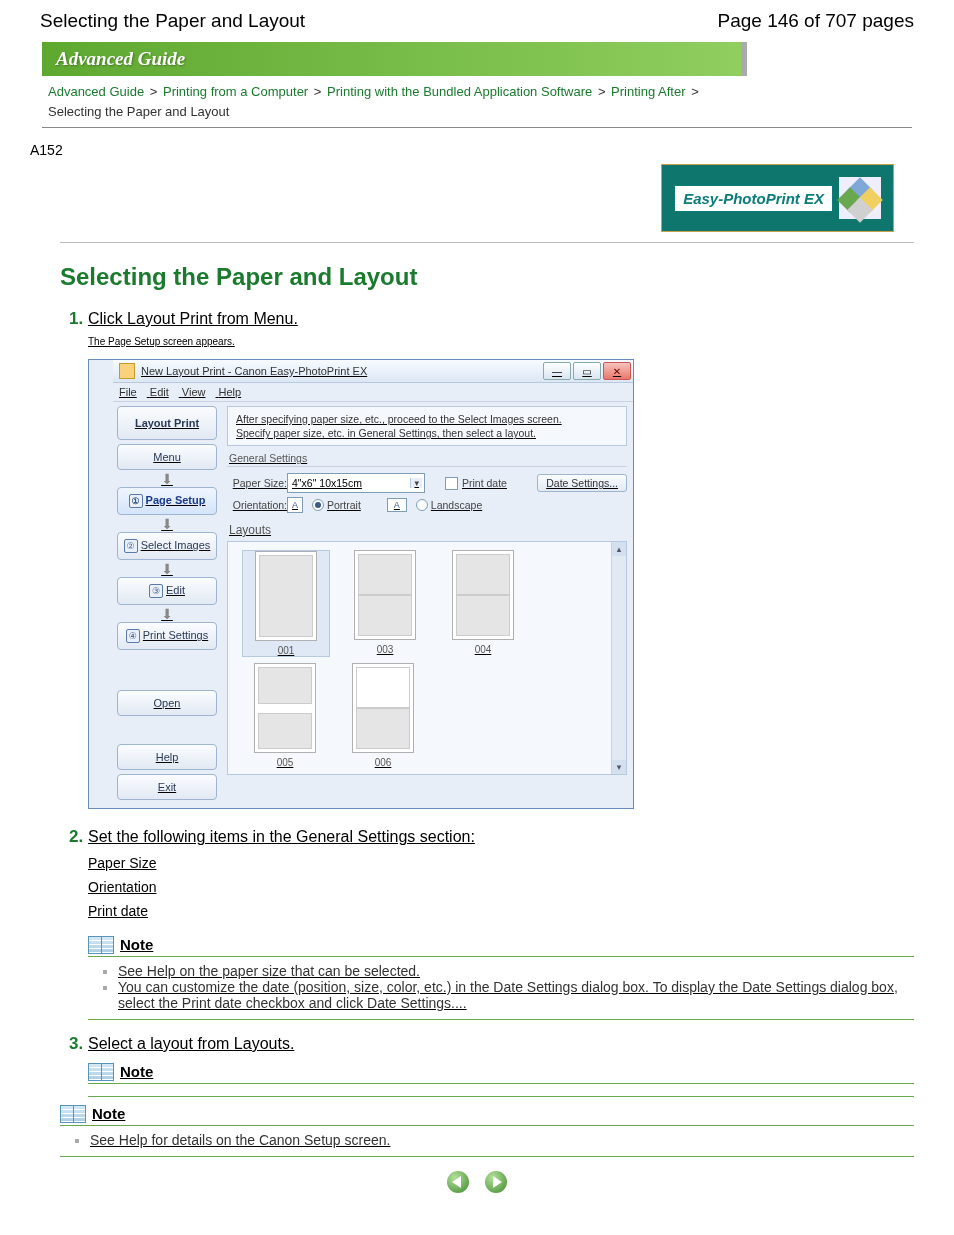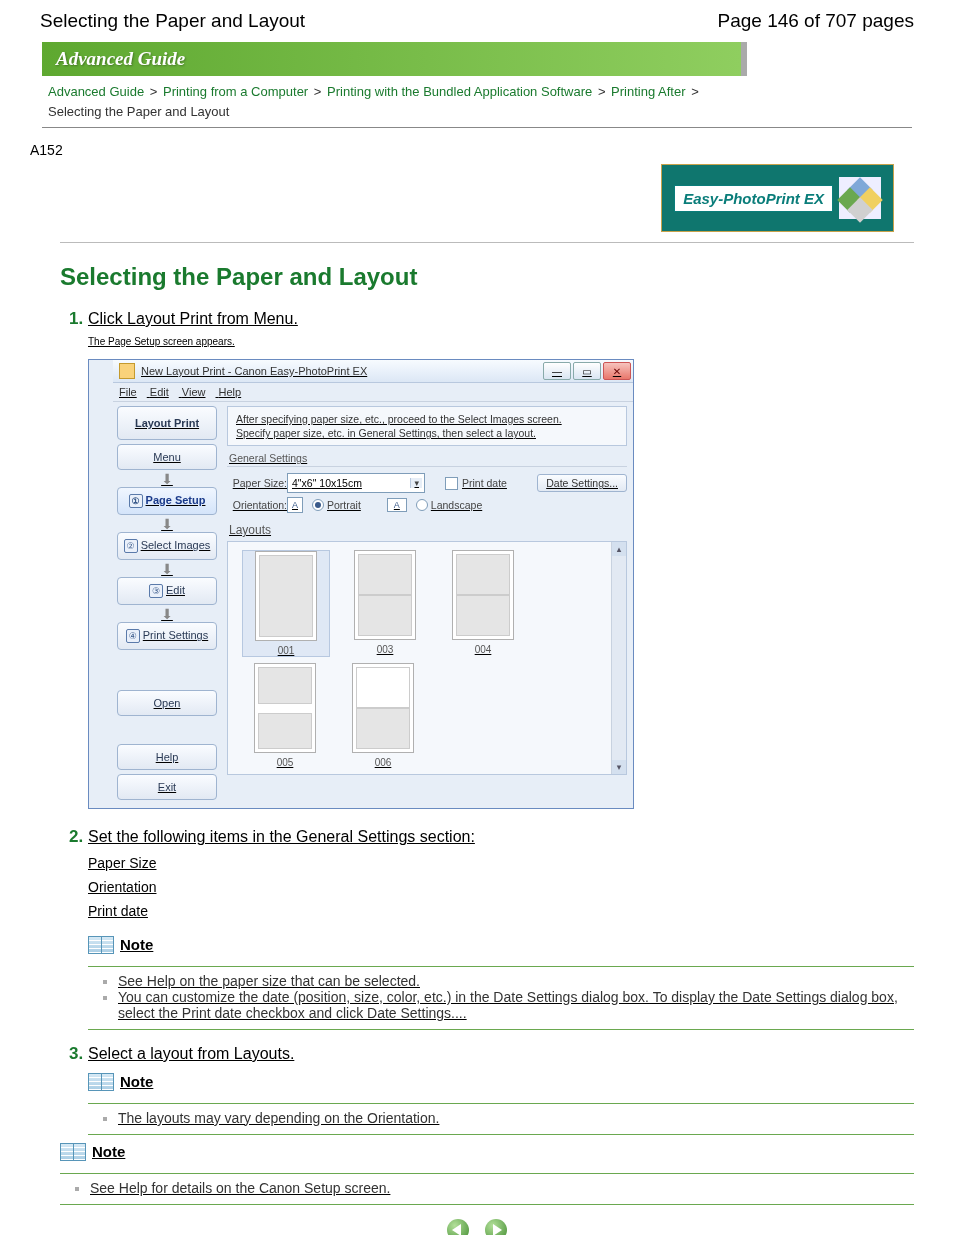--- a/index.html
+++ b/index.html
@@ -161,21 +161,21 @@
     margin:0 auto 4px auto; position:relative;
   }
   .thumb.sel { background:#dfe8f5; border:1px solid #b7c8e0; }
   .thumb .cap { font-size:10px; color:#555; }
   .pg .top-h { position:absolute; left:3px; right:3px; top:3px; bottom:50%; border:1px solid #ccc; background:#e5e5e5; }
   .pg .bot-h { position:absolute; left:3px; right:3px; top:50%; bottom:3px; border:1px solid #ccc; background:#e5e5e5; }
   .pg .full  { position:absolute; left:3px; right:3px; top:3px; bottom:3px; border:1px solid #ccc; background:#e5e5e5; }
 
   
   .note-block { margin: 0 0 6px 0; border-bottom:1px solid #6aa84f; padding: 2px 0 6px 0; }
-  .note-head { display:flex; align-items:center; border-bottom:1px solid #6aa84f; padding-bottom:12px; margin-bottom:6px; }
+  .note-head { display:flex; align-items:center; border-bottom:1px solid #6aa84f; padding-bottom:2px; margin-bottom:6px; }
   .note-icon { width:24px; height:16px; border:1px solid #5795b8; background:linear-gradient(#d6e9f5,#a9cde4);
     margin-right:6px; display:flex; }
   .note-icon::before, .note-icon::after { content:''; flex:1; background:linear-gradient(#fff 20%, transparent 20%) 0 3px/100% 4px; }
   .note-icon::after{border-left:1px solid #5795b8;}
   .note-title { font-weight:bold; font-size:15px; }
   .note-ul { list-style:square; color:#999; padding-left:30px; margin:2px 0; font-size:14px; }
   .note-ul li { color:#333; }
   .note-ul li::marker { color:#aaa; }
   .note-outer { margin-left: -28px; }
 
@@ -363,23 +363,20 @@
   </li>
 
   <li>
     <span>Select a layout from Layouts.</span>
     <div style="height:8px"></div>
     <div class="note-block">
       <div class="note-head">
         <span class="note-icon"></span>
         <span class="note-title">Note</span>
       </div>
-      <ul class="note-ul">
-        <li>The layouts may vary depending on the Orientation.</li>
-      </ul>
     </div>
 
     <div class="note-block note-outer">
       <div class="note-head">
         <span class="note-icon"></span>
         <span class="note-title">Note</span>
       </div>
       <ul class="note-ul">
         <li>See Help for details on the Canon Setup screen.</li>
       </ul>

